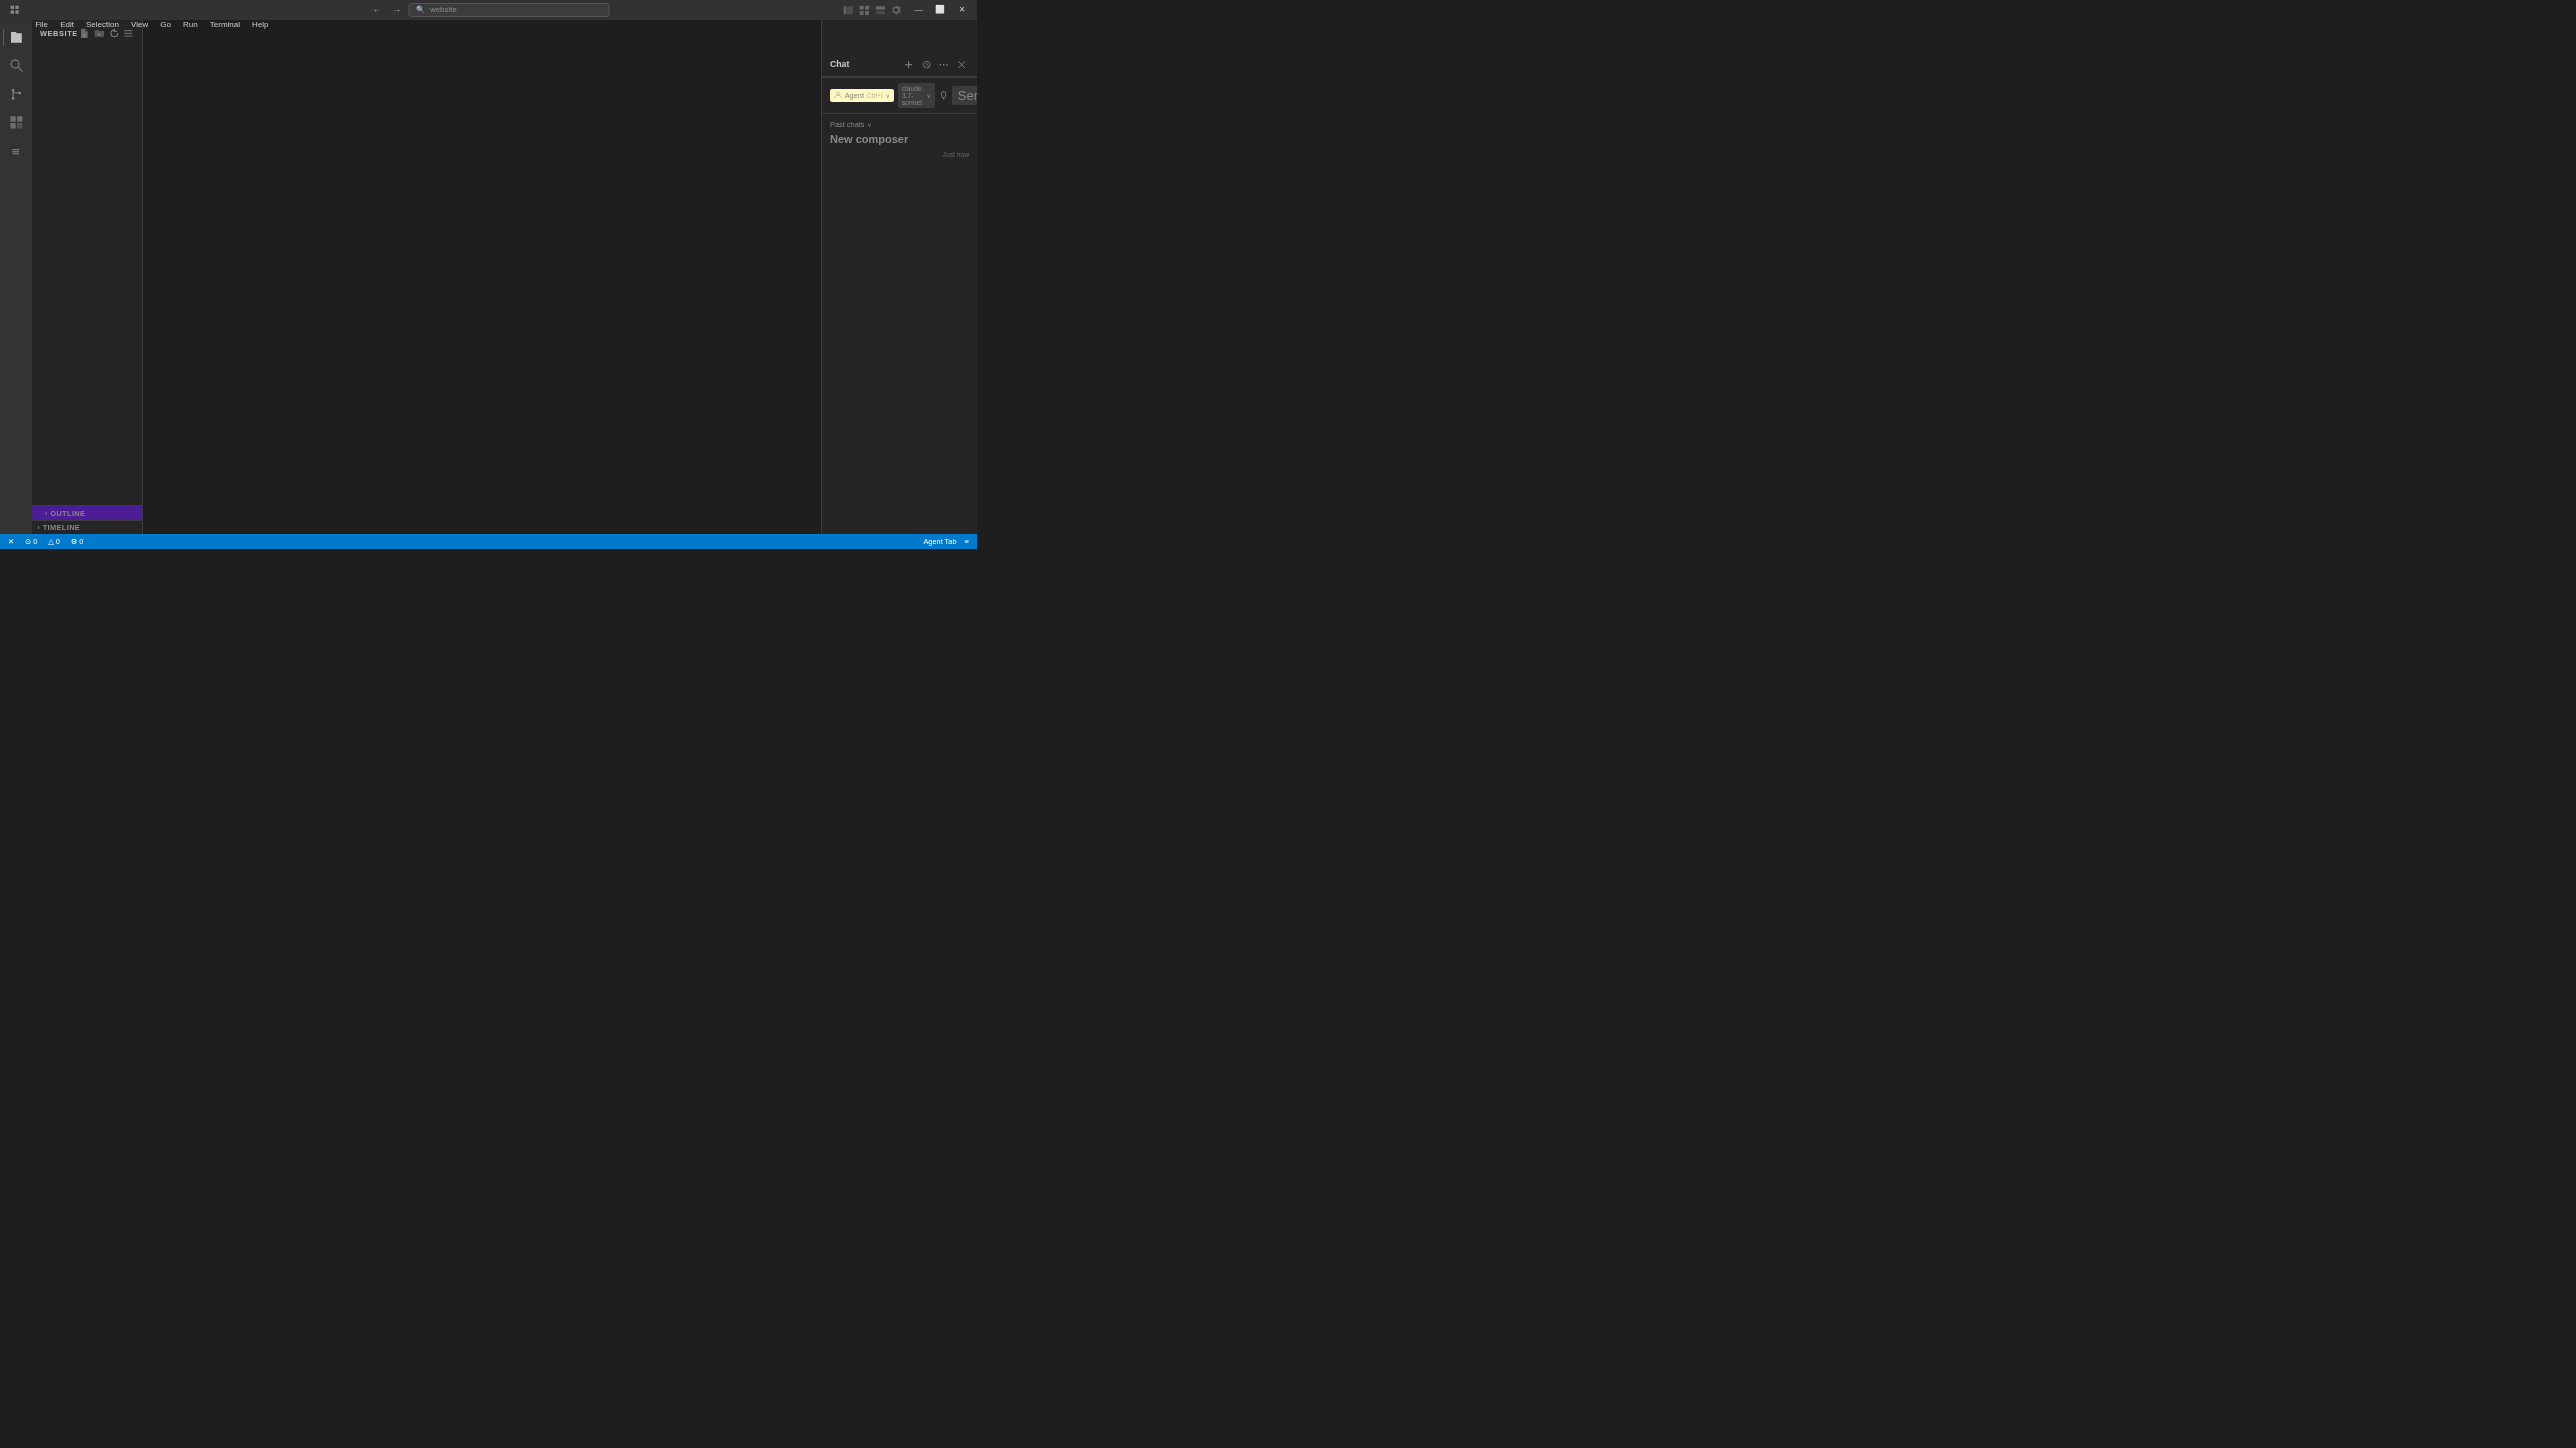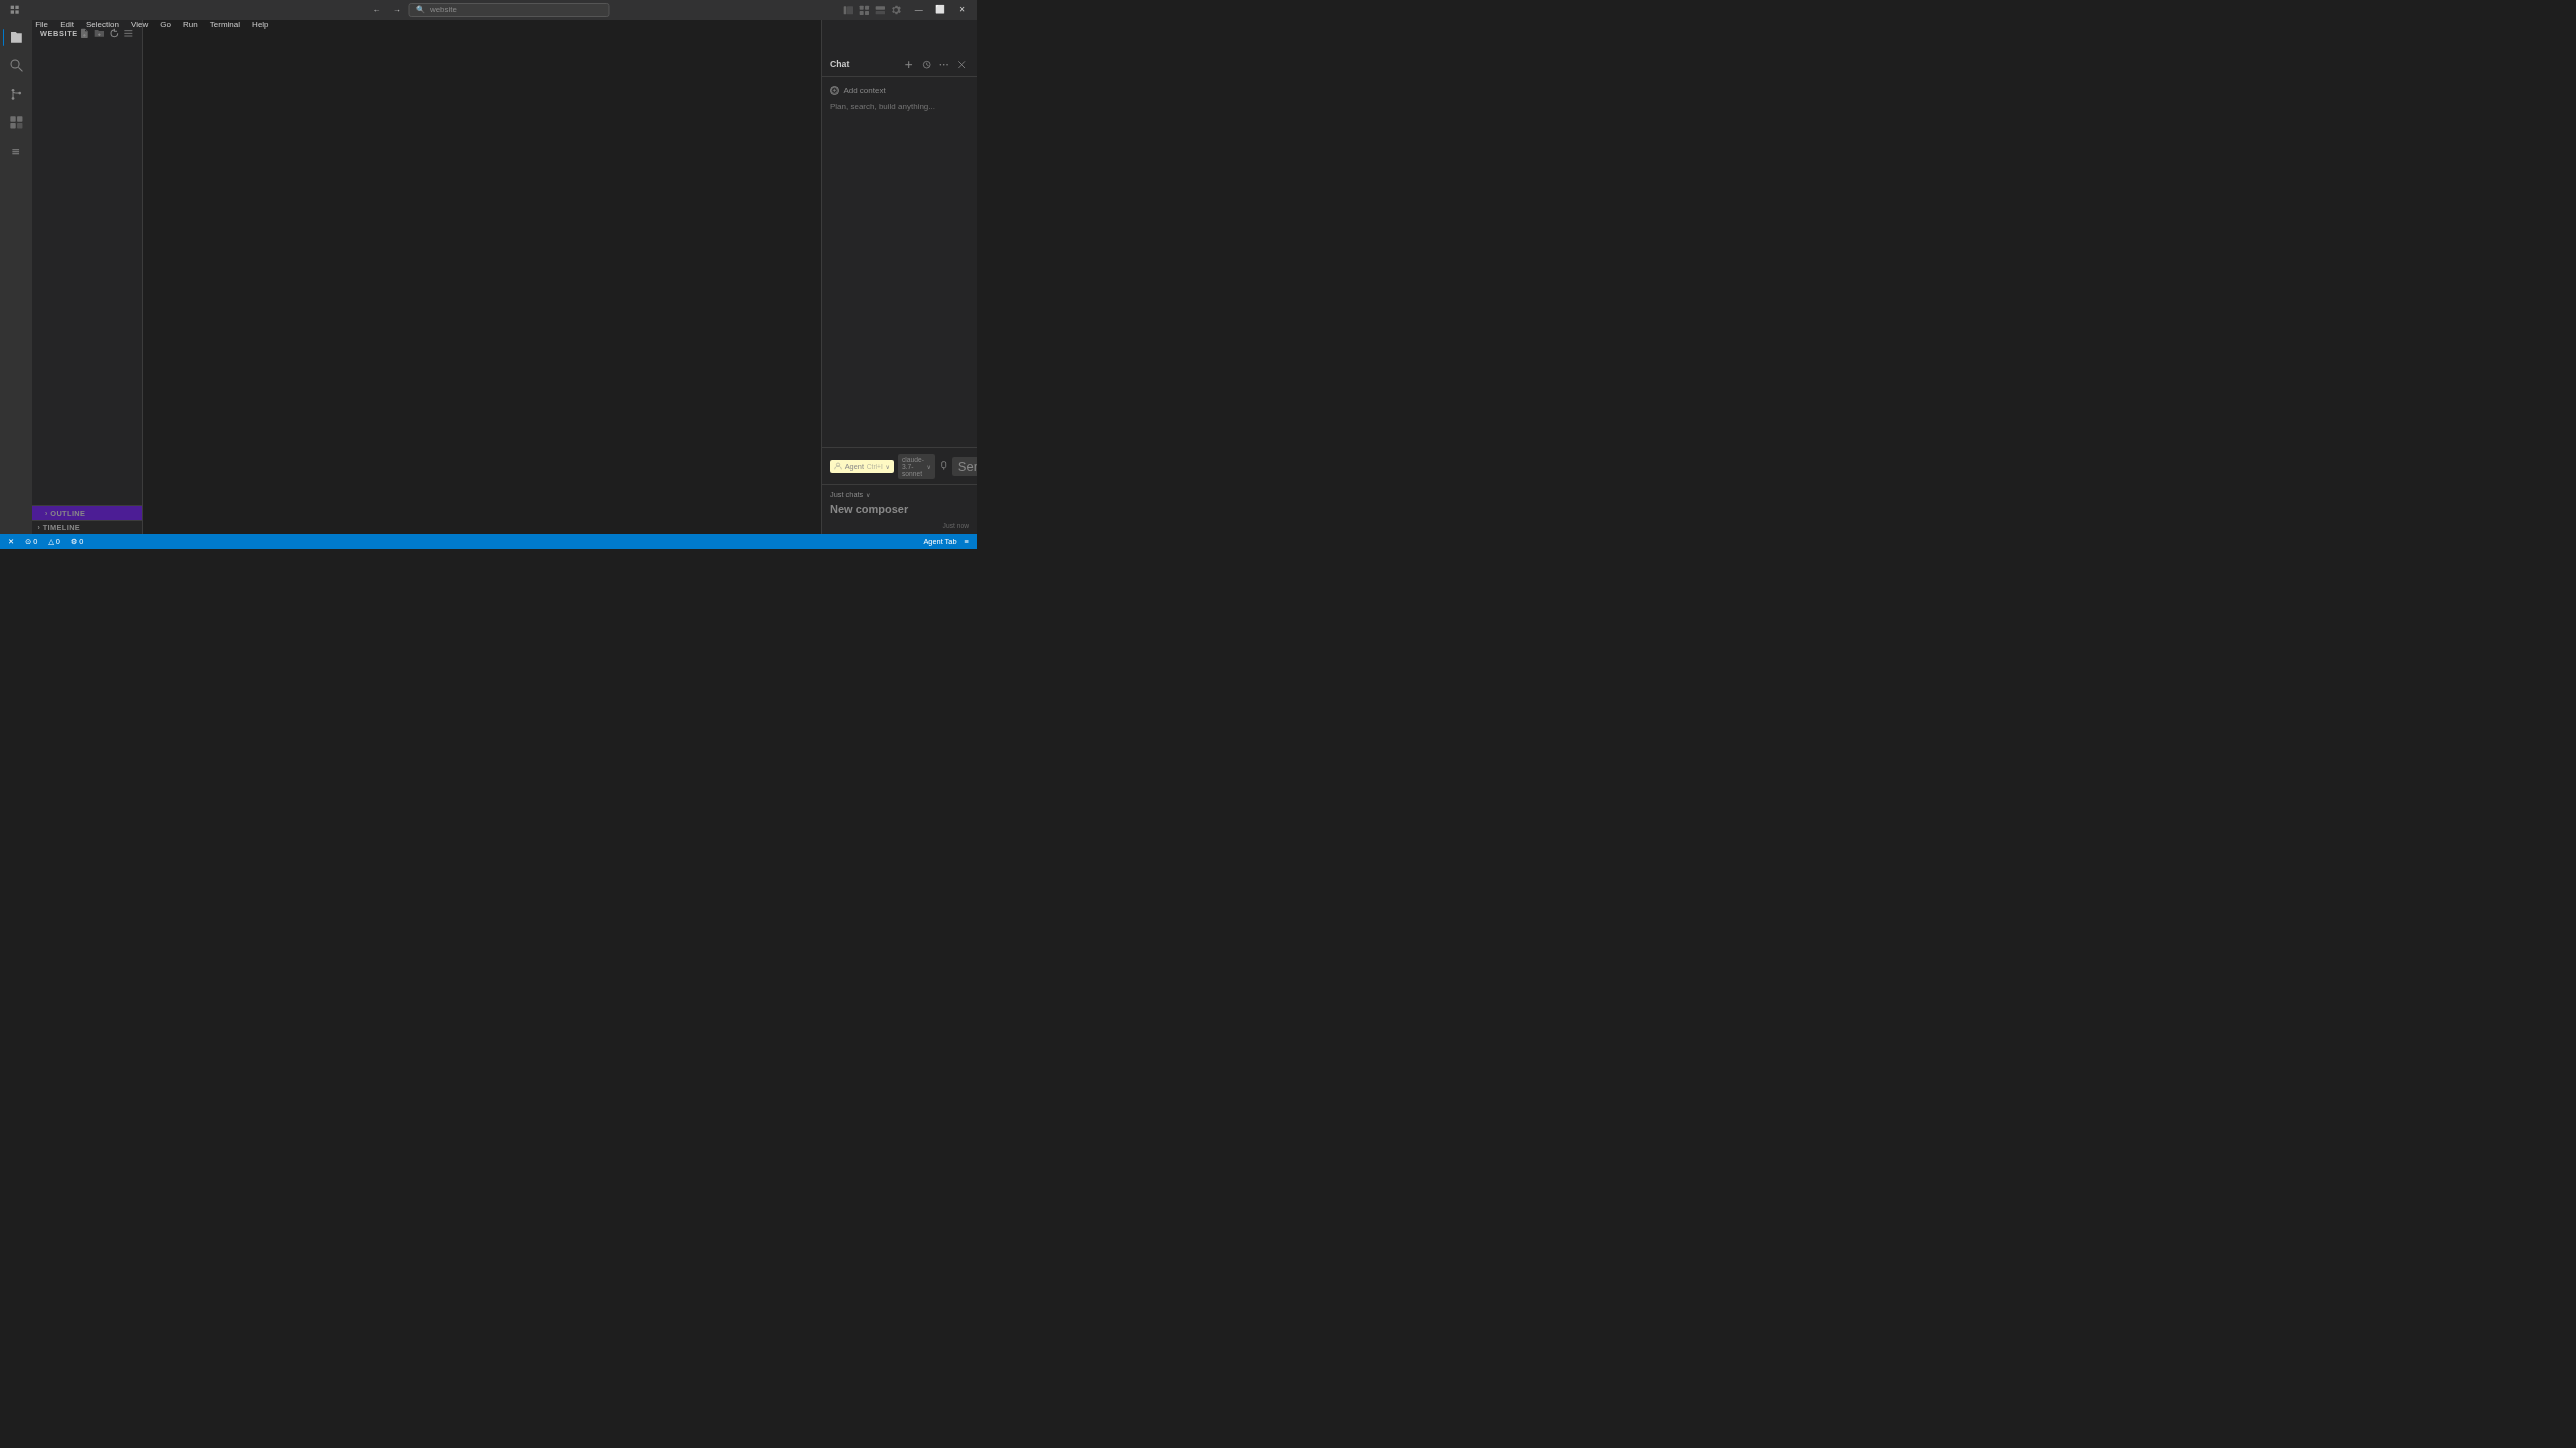--- a/index.html
+++ b/index.html
@@ -678,33 +678,20 @@
         </div>
         <div class="chat-header-btn">
           <svg width="9.4" height="9.4" viewBox="0 0 14 14" fill="currentColor">
             <line x1="2" y1="2" x2="12" y2="12" stroke="currentColor" stroke-width="1.3"></line>
             <line x1="12" y1="2" x2="2" y2="12" stroke="currentColor" stroke-width="1.3"></line>
           </svg>
         </div>
       </div>
     </div>
 
-    <div class="chat-body">
-      <div class="add-context-btn">
-        <div class="add-context-icon">
-          <svg width="6.7" height="6.7" viewBox="0 0 10 10" fill="currentColor">
-            <circle cx="5" cy="5" r="4.5" stroke="#888" stroke-width="1" fill="none"></circle>
-            <line x1="5" y1="2.5" x2="5" y2="7.5" stroke="#888" stroke-width="1"></line>
-            <line x1="2.5" y1="5" x2="7.5" y2="5" stroke="#888" stroke-width="1"></line>
-          </svg>
-        </div>
-        <span>Add context</span>
-      </div>
-      <input class="chat-input" type="text" placeholder="Plan, search, build anything..." style="">
-    </div>
 
     <div class="chat-footer">
       <div class="chat-controls">
         <div class="agent-selector">
           <svg width="8" height="8" viewBox="0 0 12 12" fill="currentColor" style="opacity:0.7;">
             <circle cx="6" cy="4" r="2.5" stroke="currentColor" stroke-width="1" fill="none"></circle>
             <path d="M1 11c0-2.8 2.2-5 5-5s5 2.2 5 5" stroke="currentColor" stroke-width="1" fill="none"></path>
           </svg>
           <span>Agent</span>
           <span style="font-size:6.7px;opacity:0.6;">Ctrl+I</span>
@@ -722,21 +709,21 @@
         </div>
         <button class="send-btn">
           <span>Send</span>
 
         </button>
       </div>
     </div>
 
     <div class="past-chats-section">
       <div class="past-chats-header">
-        <span>Just chats</span>
+        <span>Past chats</span>
         <span class="chevron">∨</span>
       </div>
       <div class="new-composer">New composer</div>
     </div>
     <div style="padding: 1.3px 8px 4px; display:flex; justify-content:flex-end;">
       <span class="chat-timestamp">Just now</span>
     </div>
   </div>
 
 </div>

